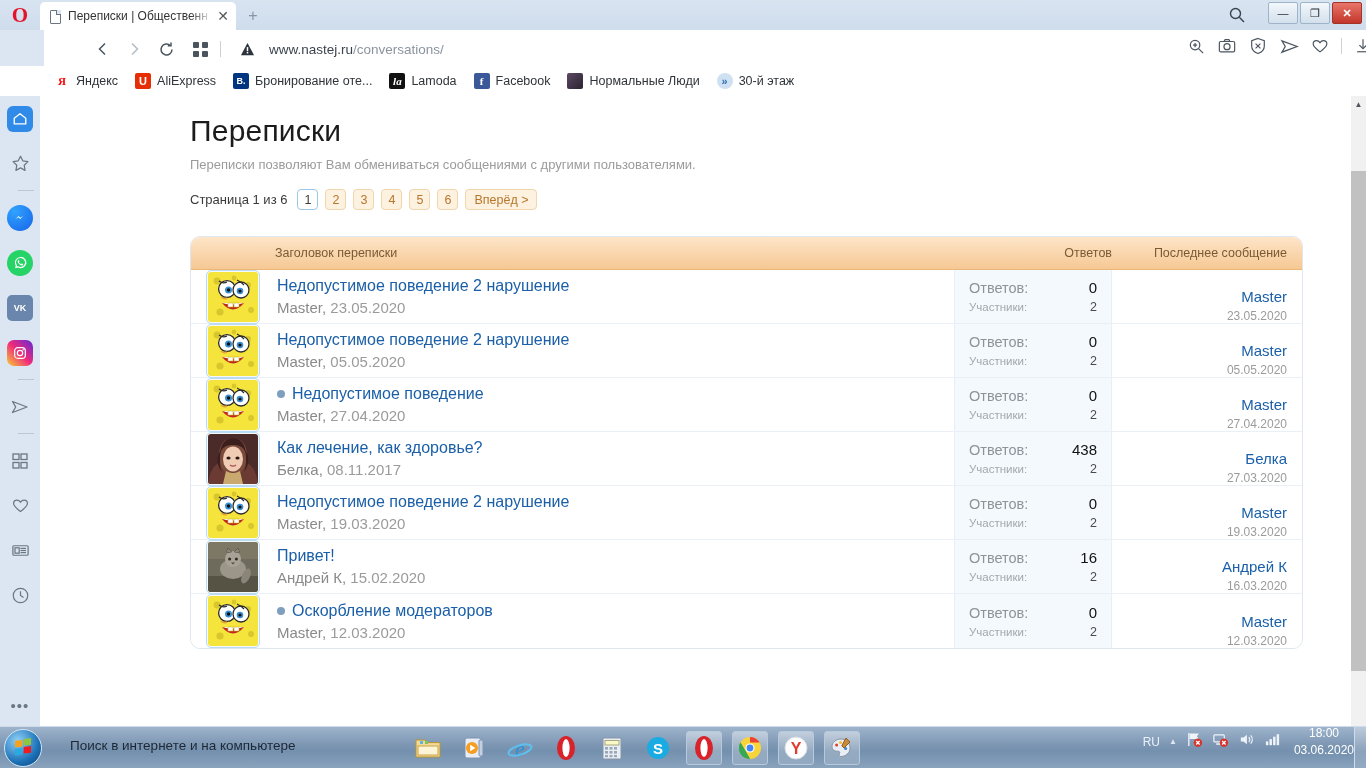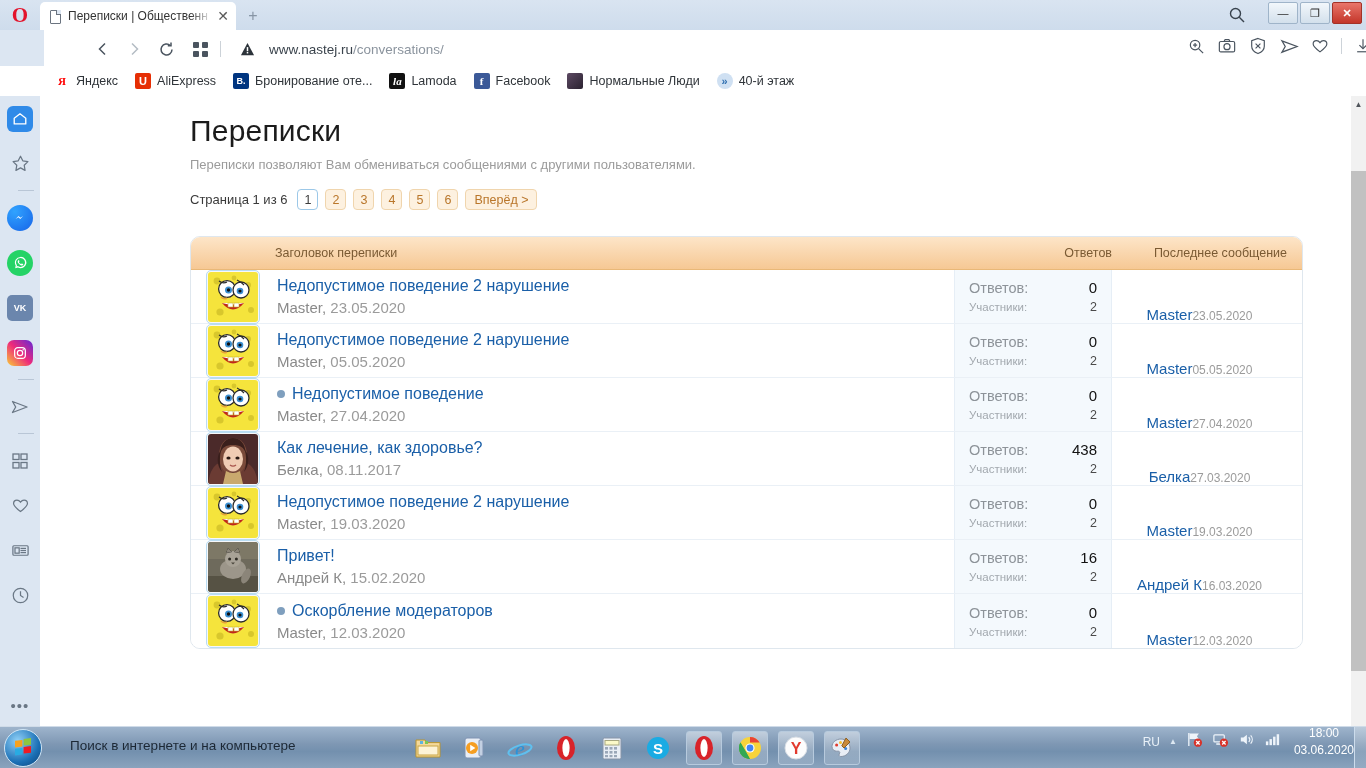--- a/index.html
+++ b/index.html
@@ -107,21 +107,21 @@
   .t-sub { margin-top: 4px; font-size: 15px; color: #9b9b9b; }
   .t-sub .au { color: #8a8a8a; }
   .cell-rep { width: 158px; background: #f4f9fd; border-left: 1px solid #e6eef6; border-right: 1px solid #e6eef6;
     display: flex; flex-direction: column; justify-content: center; padding: 0 14px; }
   .rep-1, .rep-2 { display: flex; justify-content: space-between; align-items: baseline; }
   .rep-1 .k { font-size: 14.5px; color: #8d9399; }
   .rep-1 .v { font-size: 15px; color: #111; }
   .rep-2 { margin-top: 4px; }
   .rep-2 .k { font-size: 11.5px; color: #a2a8ae; }
   .rep-2 .v { font-size: 12.5px; color: #4a4a4a; }
-  .cell-last { width: 190px; display: flex; flex-direction: row; justify-content: center;
+  .cell-last { width: 190px; display: flex; flex-direction: column; justify-content: flex-end;
     align-items: flex-end; padding-right: 15px; }
   .ln-user { font-size: 15px; color: #1a5fa8; }
   .ln-date { margin-top: 4px; font-size: 12px; color: #9b9b9b; }
 
   
   .taskbar { position: absolute; left: 0; top: 726px; width: 1366px; height: 42px;
     background: linear-gradient(#9eb4cc, #7e97b3 42%, #7390ae 60%, #8aa3bd); border-top: 1px solid #cfdbe8; }
   .startorb { position: absolute; left: 4px; top: 2px; width: 38px; height: 38px; border-radius: 50%;
     background: radial-gradient(circle at 35% 30%, #8fd0f7, #1a6fb5 62%, #0d3f73);
     border: 1px solid #cfe6f7; display: flex; align-items: center; justify-content: center; }
@@ -279,21 +279,21 @@
     <div class="bm">
       <span class="bm-ico" style="background:#3b5998;font-family:'Liberation Serif',serif">f</span>
       <span>Facebook</span>
     </div>
     <div class="bm">
       <span class="bm-ico" style="background:linear-gradient(135deg,#5d4a63,#2a2230)"></span>
       <span>Нормальные Люди</span>
     </div>
     <div class="bm">
       <span class="bm-ico" style="background:#cfe0f2;color:#2f6fb0;border-radius:50%">»</span>
-      <span>40-й этаж</span>
+      <span>30-й этаж</span>
     </div>
   </div>
 
   <div class="sidebar">
     <div class="sb-item">
       <span class="sb-box" style="background:#2f8ae8">
         <svg width="16" height="16" viewBox="0 0 18 18" fill="none" stroke="#fff" stroke-width="1.5" stroke-linejoin="round">
           <path d="M2.5 8.2L9 3.2l6.5 5v6.3h-13z"></path>
         </svg>
       </span>

